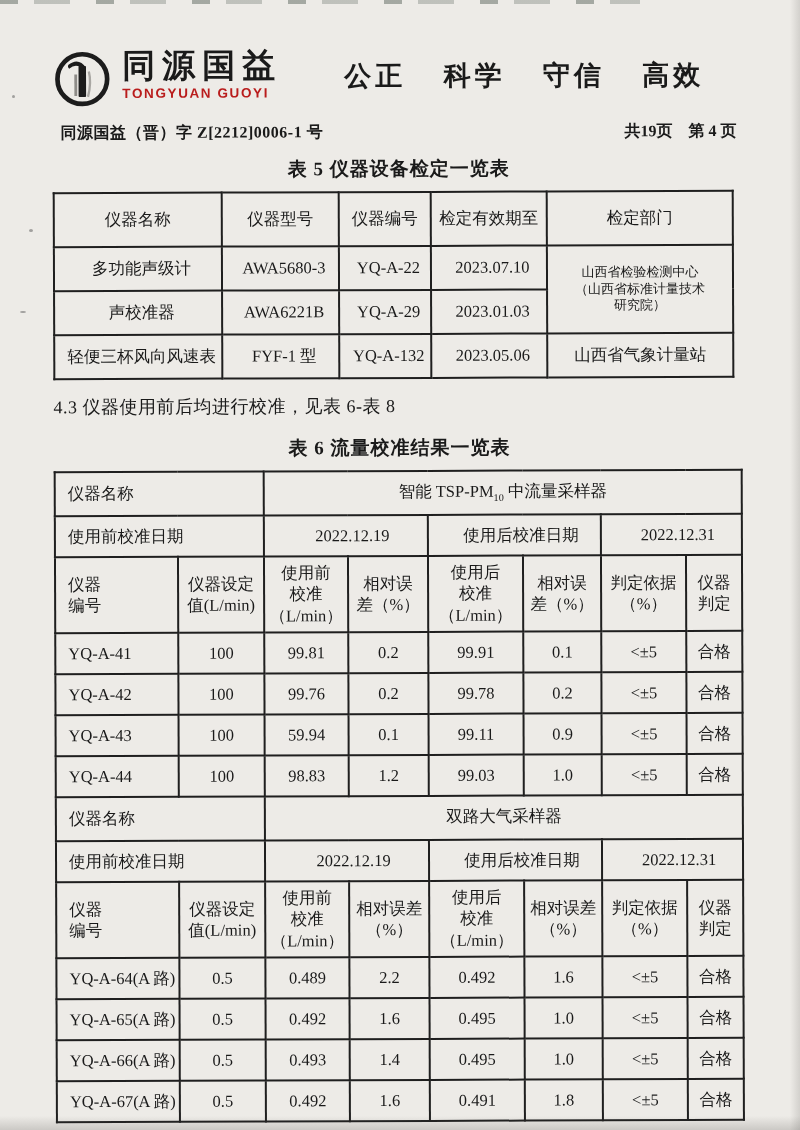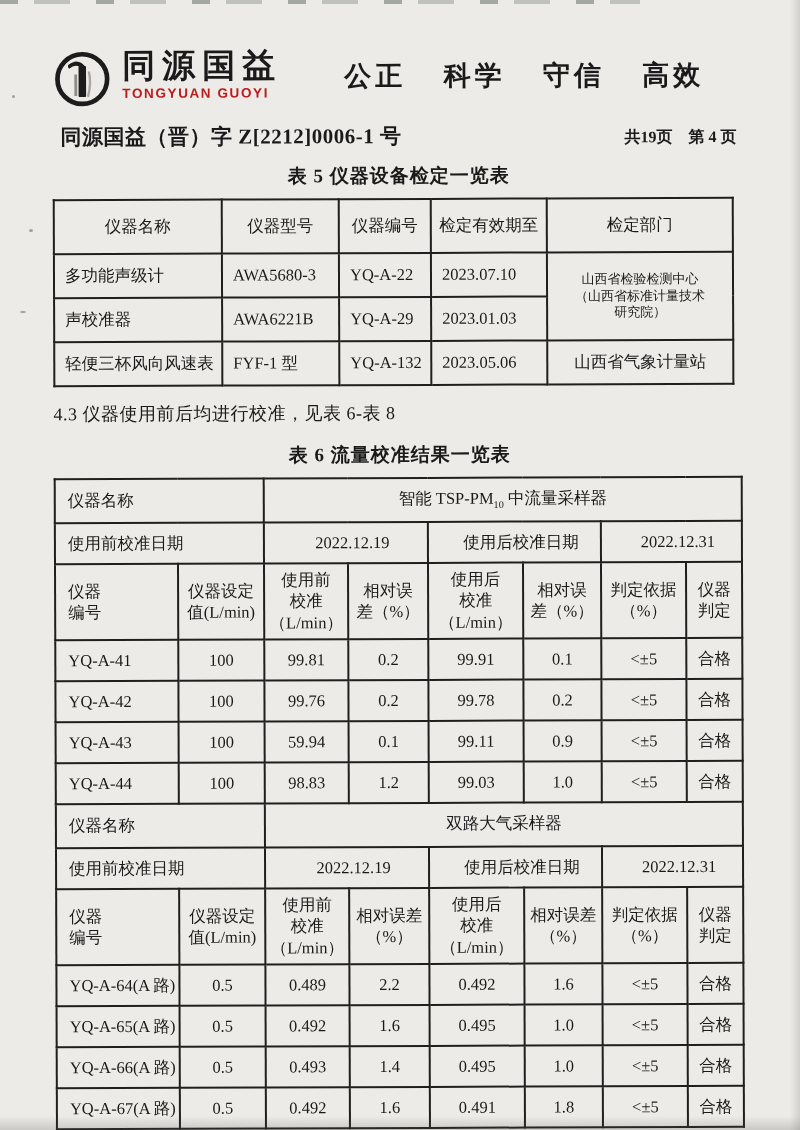--- a/index.html
+++ b/index.html
@@ -35,32 +35,32 @@
   .brand-cn{font-size:33px;font-weight:900;letter-spacing:7px;line-height:1.05;
     font-family:"Liberation Serif",serif;}
   .brand-en{font-size:13.5px;font-weight:700;letter-spacing:1.6px;margin-top:2px;
     font-family:"Liberation Sans",sans-serif;color:#b91c1c;}
   .slogan{flex:1;display:flex;justify-content:space-between;
     margin:10px 12px 0 62px;max-width:360px;}
   .slogan span{font-size:27px;font-weight:900;letter-spacing:4px;}
 
   .docline{display:flex;justify-content:space-between;align-items:baseline;
     margin:14px 62px 0 62px;}
-  .doc-no{font-size:21px;font-weight:700;letter-spacing:.5px;text-align:center;}
+  .doc-no{font-size:16px;font-weight:700;letter-spacing:.5px;text-align:center;}
   .page-info{font-size:16px;font-weight:600;}
 
   .tbl-title{font-size:19px;font-weight:700;text-align:center;margin:13px 0 0 0;
     letter-spacing:1px;}
   .sec-line{font-size:18px;margin:15px 0 0 54px;letter-spacing:.5px;}
 
   table{border-collapse:collapse;table-layout:fixed;
     margin-left:54px;margin-top:9px;}
   td{border:2px solid #1f1f1f;text-align:center;font-size:16.5px;
     padding:2px 3px;line-height:1.3;overflow:hidden;}
-  .t5 td.lft, .t6 td.lft{text-align:left;padding-left:10px;}
+  .t5 td.lft, .t6 td.lft{text-align:center;padding-left:10px;}
   .hdr-cell{white-space:pre-line;}
   .t5{width:679px;}
   .t5 .h-row td{height:48px;}
   .t5 .d-row td{height:38px;}
   .t6{width:687px;}
   .t6 .name-row td{height:38px;}
   .t6 .date-row td{height:35px;padding-left:16px;}
   .t6 .head-row td{height:70px;}
   .t6 tbody tr td{height:35px;}
   .t6 tbody td:first-child{text-align:left;padding-left:12px;}

